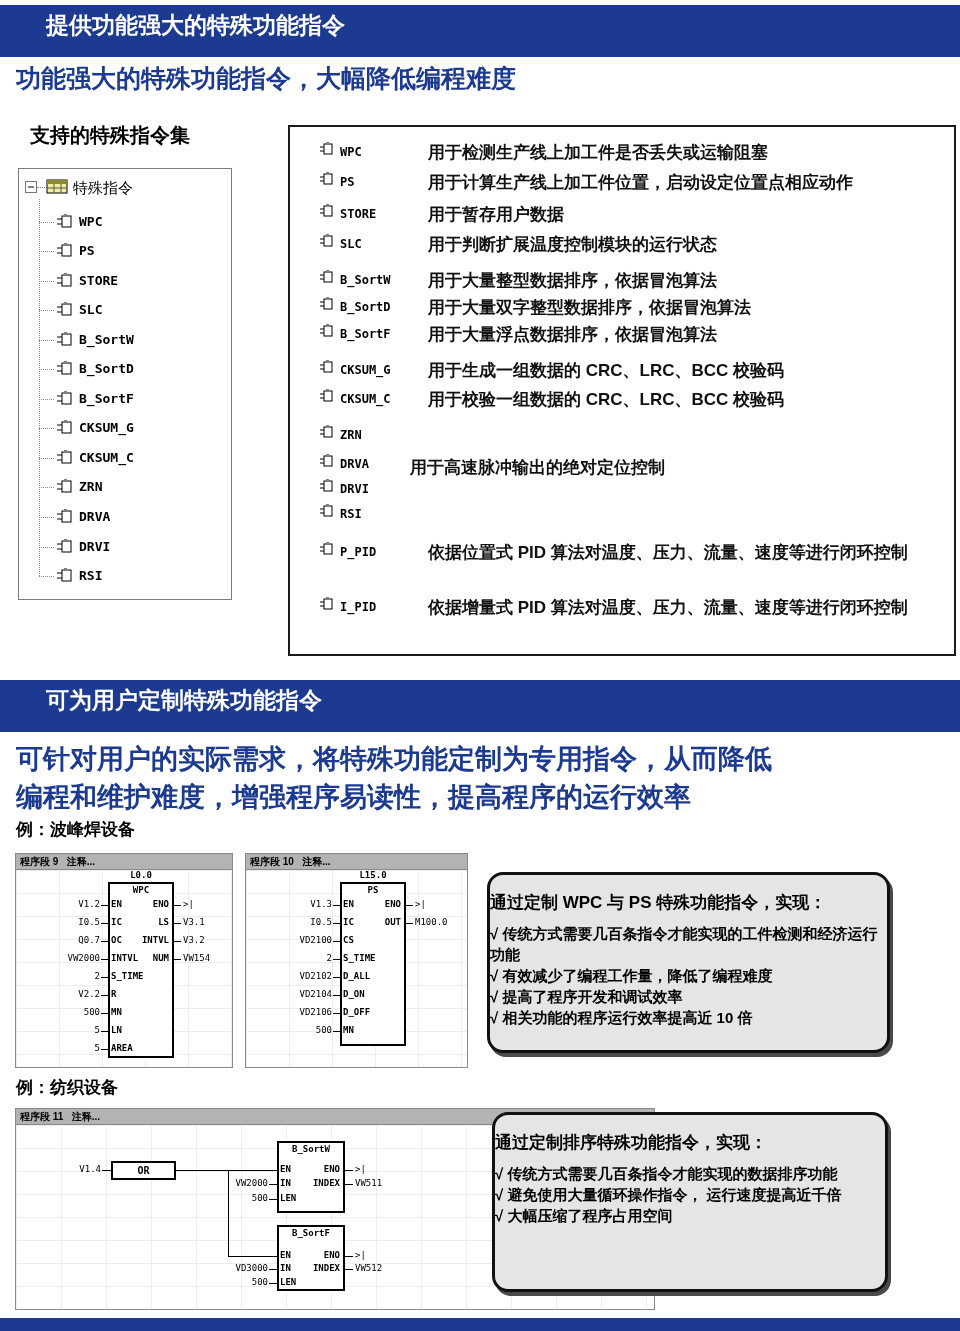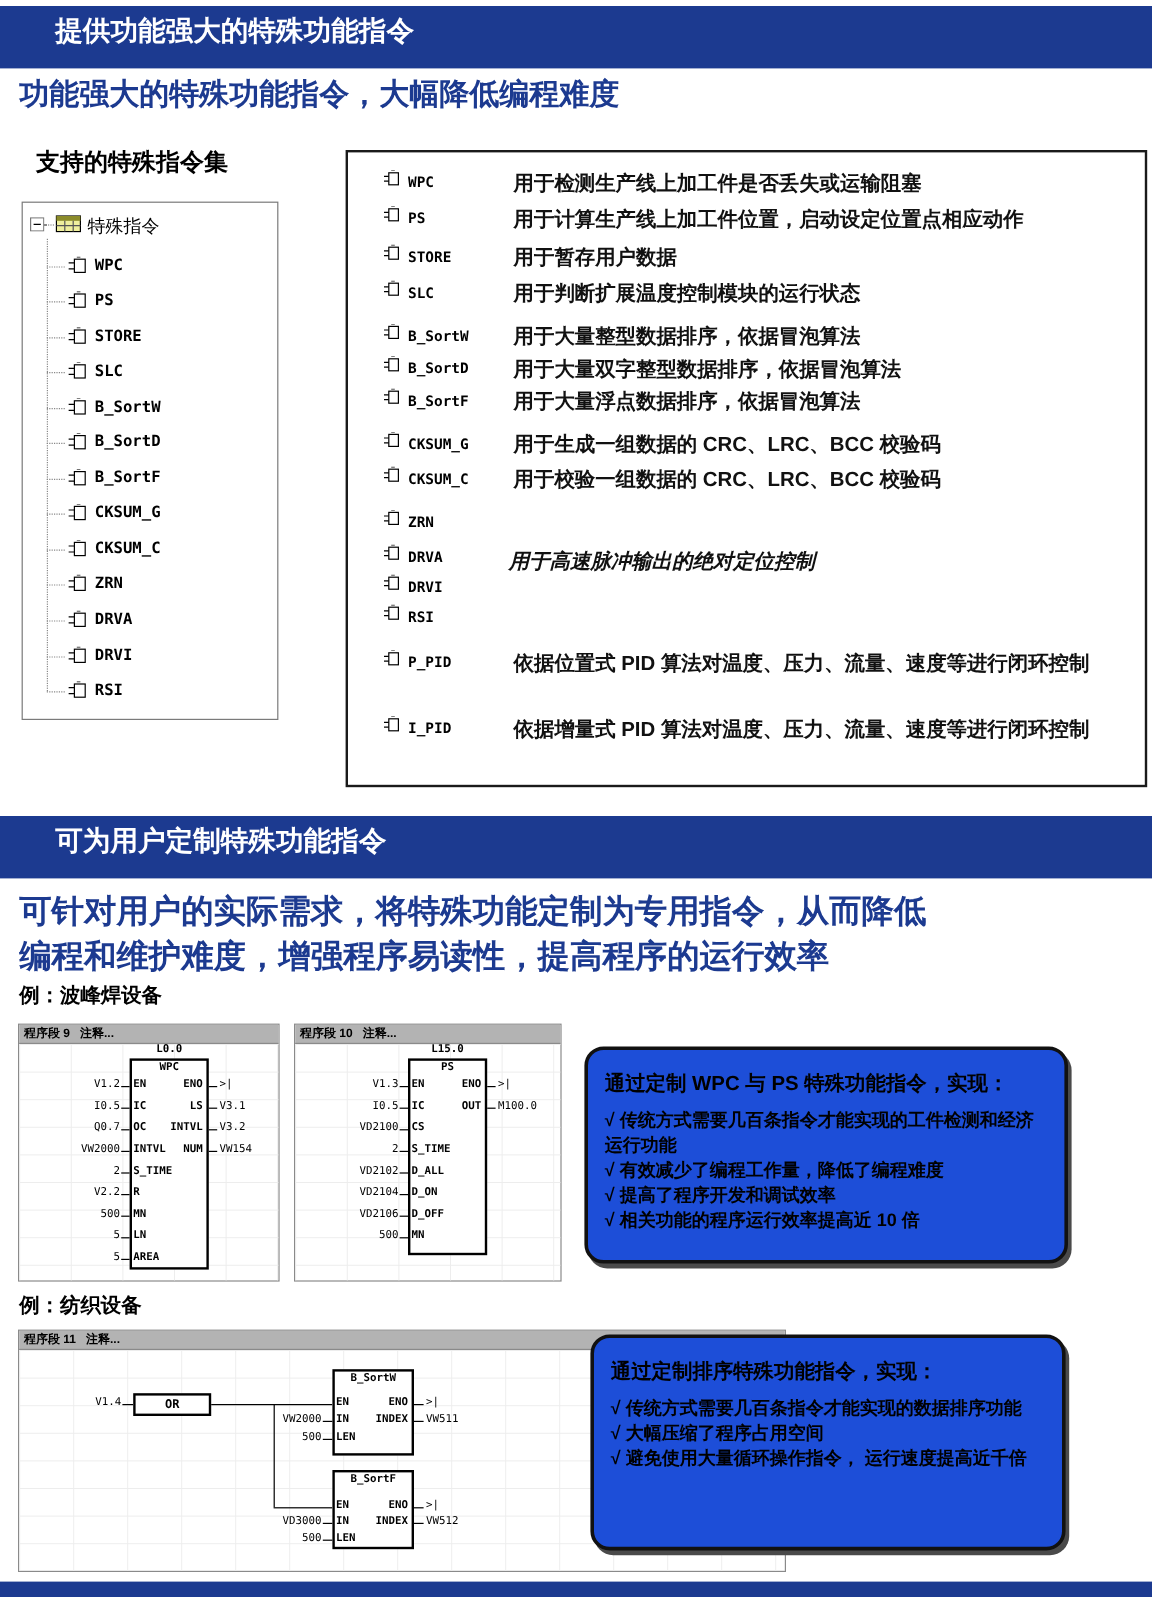--- a/index.html
+++ b/index.html
@@ -42,22 +42,22 @@
   .lp{position:absolute;font-family:"DejaVu Sans Mono","Liberation Mono",monospace;font-size:9px;font-weight:bold;line-height:13px;}
   .lpr{text-align:left;}
   .lv{position:absolute;font-family:"DejaVu Sans Mono","Liberation Mono",monospace;font-size:9px;line-height:13px;}
   .lvr{text-align:right;}
   .tk{position:absolute;height:1px;background:#000;}
   .wv{position:absolute;width:1px;background:#000;}
   .orbox{position:absolute;border:2px solid #000;background:#fff;box-sizing:border-box;
          font-family:"DejaVu Sans Mono","Liberation Mono",monospace;font-size:10px;font-weight:bold;
          text-align:center;line-height:15px;}
   
-  .bbox{position:absolute;background:#1d4ed8;border:3px solid #111;border-radius:16px;
-        box-shadow:3px 4px 0 #4a4a4a;box-sizing:border-box;padding:16px 14px;}
+  .bbox{position:absolute;background:#e5e5e5;border:3px solid #111;border-radius:16px;
+        box-shadow:3px 4px 0 #4a4a4a;box-sizing:border-box;padding:16px 0;}
   .btitle{font-size:17px;font-weight:bold;margin-bottom:9px;}
   .bitem{font-size:15px;font-weight:bold;line-height:21px;}
   .footer-bar{position:absolute;left:0;bottom:0;width:960px;height:13px;background:#1c3a90;}
   svg{display:block;}
 </style>
 </head>
 <body>
 
 <div class="page">
 
@@ -399,21 +399,21 @@
         <span>
           <svg width="14" height="14">
             <rect x="4" y="2" width="8" height="10" fill="#fff" stroke="#000"></rect>
             <line x1="0" y1="5" x2="4" y2="5" stroke="#000"></line>
             <line x1="0" y1="9" x2="4" y2="9" stroke="#000"></line>
             <line x1="6" y1="0" x2="9" y2="0" stroke="#000"></line>
           </svg>
         </span>
         <span class="iname">RSI</span>
       </div>
-    <div class="absdesc" style="left:134px;top:330px;font-style:italic;">用于高速脉冲输出的绝对定位控制</div>
+    <div class="absdesc" style="left:120px;top:330px;">用于高速脉冲输出的绝对定位控制</div>
 
     <div class="irow" style="top:415px;">
         <span>
           <svg width="14" height="14">
             <rect x="4" y="2" width="8" height="10" fill="#fff" stroke="#000"></rect>
             <line x1="0" y1="5" x2="4" y2="5" stroke="#000"></line>
             <line x1="0" y1="9" x2="4" y2="9" stroke="#000"></line>
             <line x1="6" y1="0" x2="9" y2="0" stroke="#000"></line>
           </svg>
         </span>
@@ -586,18 +586,18 @@
         <span class="lv" style="left:339px;top:124px;">&gt;|</span>
       <span class="lp lpr" style="right:314px;top:137px;">INDEX</span>
         <i class="tk" style="left:329px;top:144px;width:8px;"></i>
         <span class="lv" style="left:339px;top:137px;">VW512</span>
     </div>
   </div>
 
   <div class="bbox" style="left:492px;top:1112px;width:396px;height:180px;">
     <div class="btitle">通过定制排序特殊功能指令，实现：</div>
     <div class="bitem"><span>√</span> <span>传统方式需要几百条指令才能实现的数据排序功能</span></div>
+    <div class="bitem"><span>√</span> <span>避免使用大量循环操作指令， 运行速度提高近千倍</span></div>
     <div class="bitem"><span>√</span> <span>大幅压缩了程序占用空间</span></div>
-    <div class="bitem"><span>√</span> <span>避免使用大量循环操作指令， 运行速度提高近千倍</span></div>
   </div>
 
   <div class="footer-bar"></div>
 </div>
 
 </body></html>

